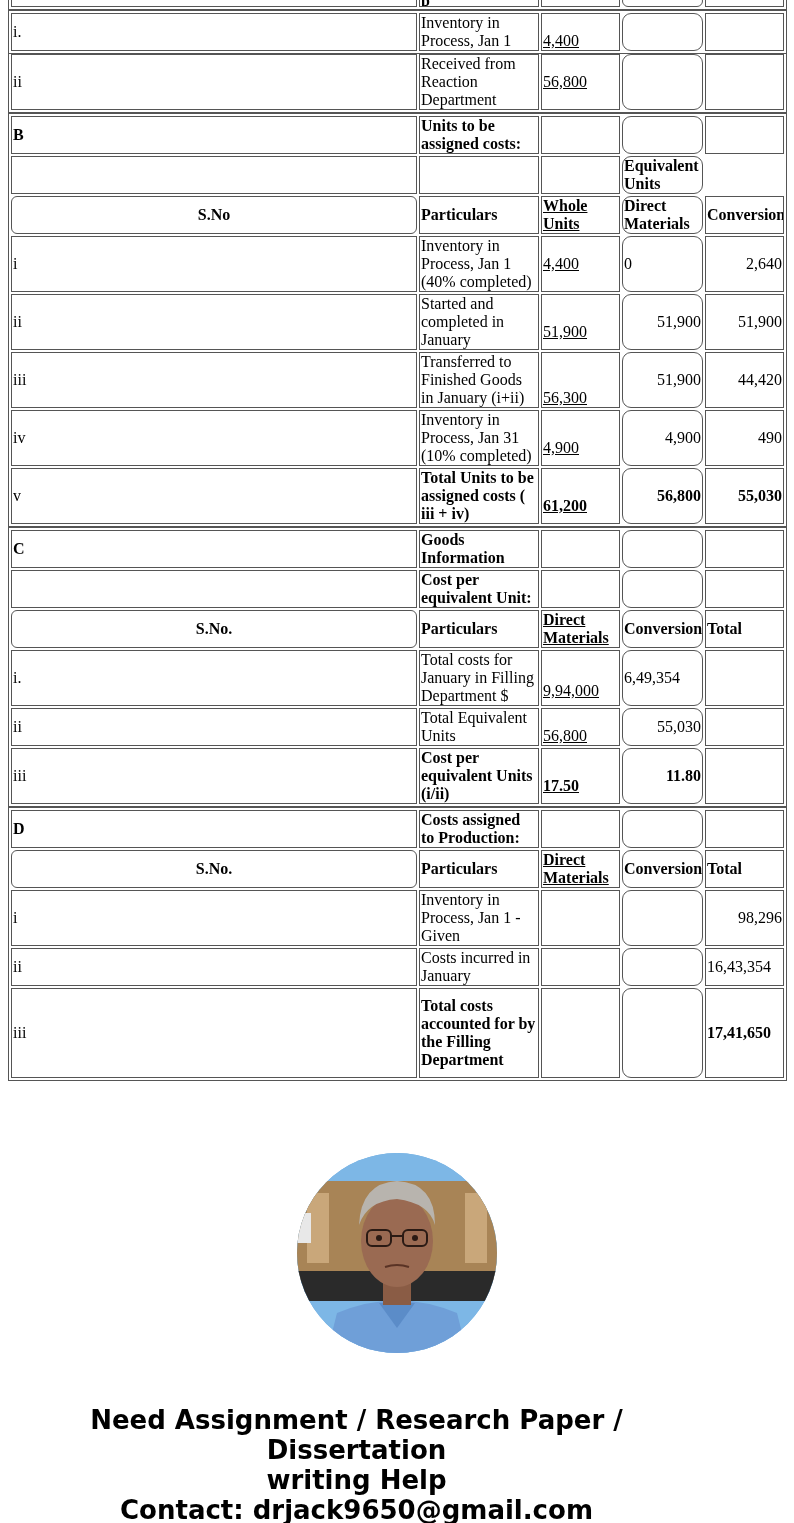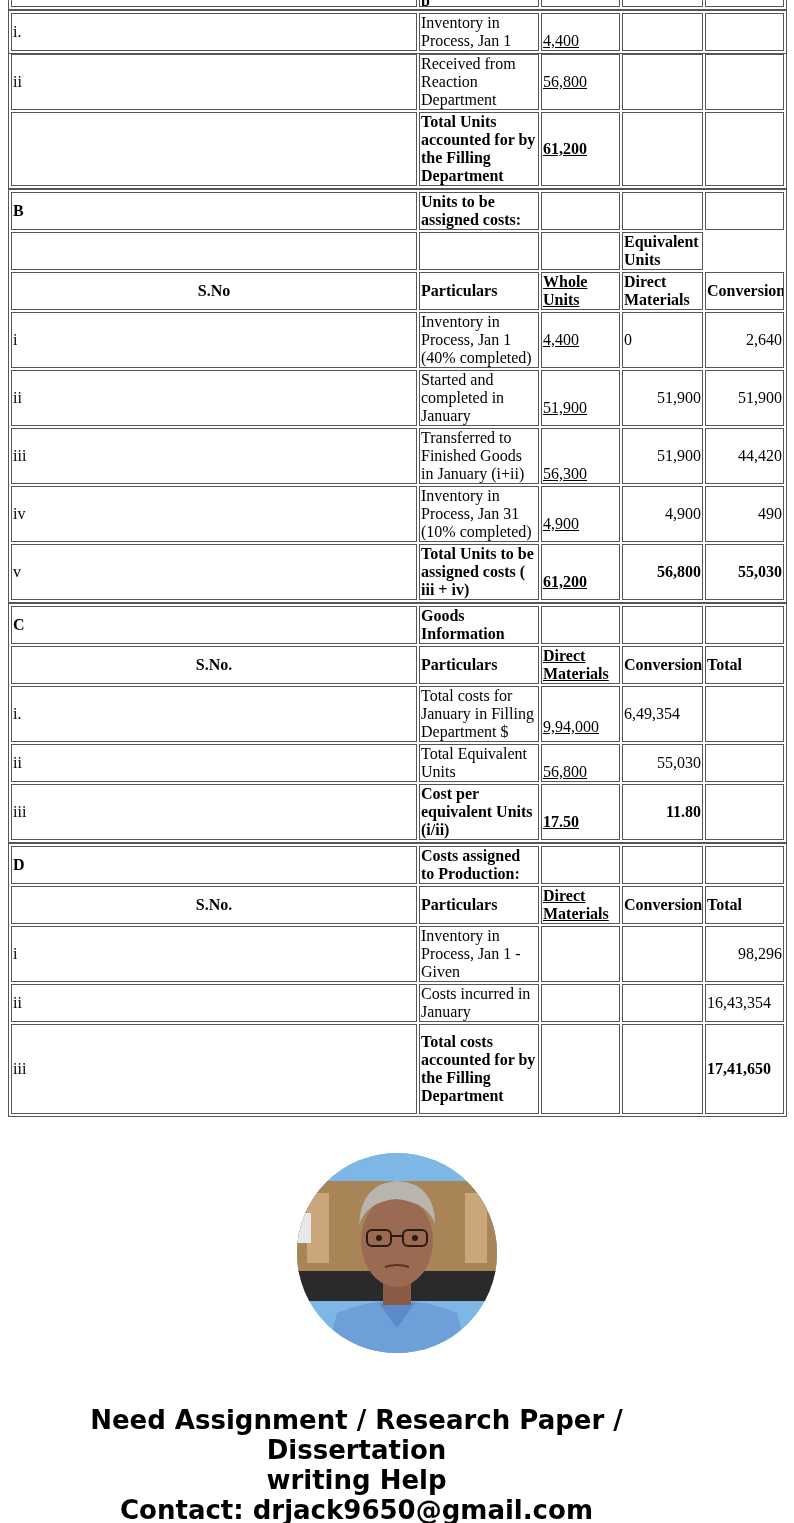--- a/index.html
+++ b/index.html
@@ -7,26 +7,26 @@
          font-family: "Liberation Serif", serif; font-size: 16px; color: #000; line-height: 18px; }
   .doc-clip { position: absolute; left: 8px; top: -9px; width: 779px; height: 1131px; overflow: hidden; }
   .outer { border: 1px solid #555; width: 779px; box-sizing: border-box; }
   table.sec { border-collapse: separate; border-spacing: 2px; width: 100%; table-layout: fixed;
               border-top: 1px solid #555; border-bottom: 1px solid #555; margin: 0; }
   table.sec td { border: 1px solid #555; padding: 0 1px; vertical-align: middle;
                  font-family: "Liberation Serif", serif; font-size: 16px; line-height: 18px; overflow: hidden; }
   td.c1 { width: 402px; }
   td.c2 { width: 116px; }
   td.c3 { width: 75px; text-decoration: underline; }
-  td.c4 { width: 77px; }
+  td.c4 { width: 77px; border-radius: 9px; }
   td.c5 { width: 75px; }
   td.noborder { border: none !important; }
   .b { font-weight: bold; }
   .r { text-align: right; }
-  .ctr { text-align: center; }
+  .ctr { text-align: center; border-radius: 6px; }
   .bottom-text { position: absolute; top: 1405px; left: 0; width: 713px; text-align: center;
                  font-family: "DejaVu Sans", sans-serif; font-weight: bold; font-size: 26px; line-height: 30px; color: #000; }
   .avatar { position: absolute; left: 297px; top: 1153px; width: 200px; height: 200px; border-radius: 50%;
             overflow: hidden; background: #6aa9e0; }
 </style>
 </head>
 <body>
 
 <div class="doc-clip">
  <div class="outer">
@@ -56,27 +56,20 @@
       </table>
   <table class="sec" style="border-top:none;margin-top:-2px">
     <tbody>
           <tr style="height:54px">
       <td class="c1">ii</td>
       <td class="c2">Received from Reaction Department</td>
       <td class="c3">56,800</td>
       <td class="c4"></td>
       <td class="c5"></td>
     </tr>
-    <tr style="height:72px">
-      <td class="c1"></td>
-      <td class="c2 b">Total Units accounted for by the Filling Department</td>
-      <td class="c3 b">61,200</td>
-      <td class="c4"></td>
-      <td class="c5"></td>
-    </tr>
   </tbody>
       </table>
 
   <table class="sec">
     <tbody>
           <tr style="height:36px">
       <td class="c1 b">B</td>
       <td class="c2 b">Units to be assigned costs:</td>
       <td class="c3"></td>
       <td class="c4"></td>
@@ -132,20 +125,27 @@
       <td class="c5 r b">55,030</td>
     </tr>
   </tbody>
       </table>
 
   <table class="sec">
     <tbody>
           <tr style="height:36px">
       <td class="c1 b">C</td>
       <td class="c2 b">Goods Information</td>
+      <td class="c3"></td>
+      <td class="c4"></td>
+      <td class="c5"></td>
+    </tr>
+    <tr style="height:36px">
+      <td class="c1"></td>
+      <td class="c2 b">Cost per equivalent Unit:</td>
       <td class="c3"></td>
       <td class="c4"></td>
       <td class="c5"></td>
     </tr>
     <tr style="height:36px">
       <td class="c1 b ctr">S.No.</td>
       <td class="c2 b">Particulars</td>
       <td class="c3 b">Direct Materials</td>
       <td class="c4 b">Conversion</td>
       <td class="c5 b">Total</td>

